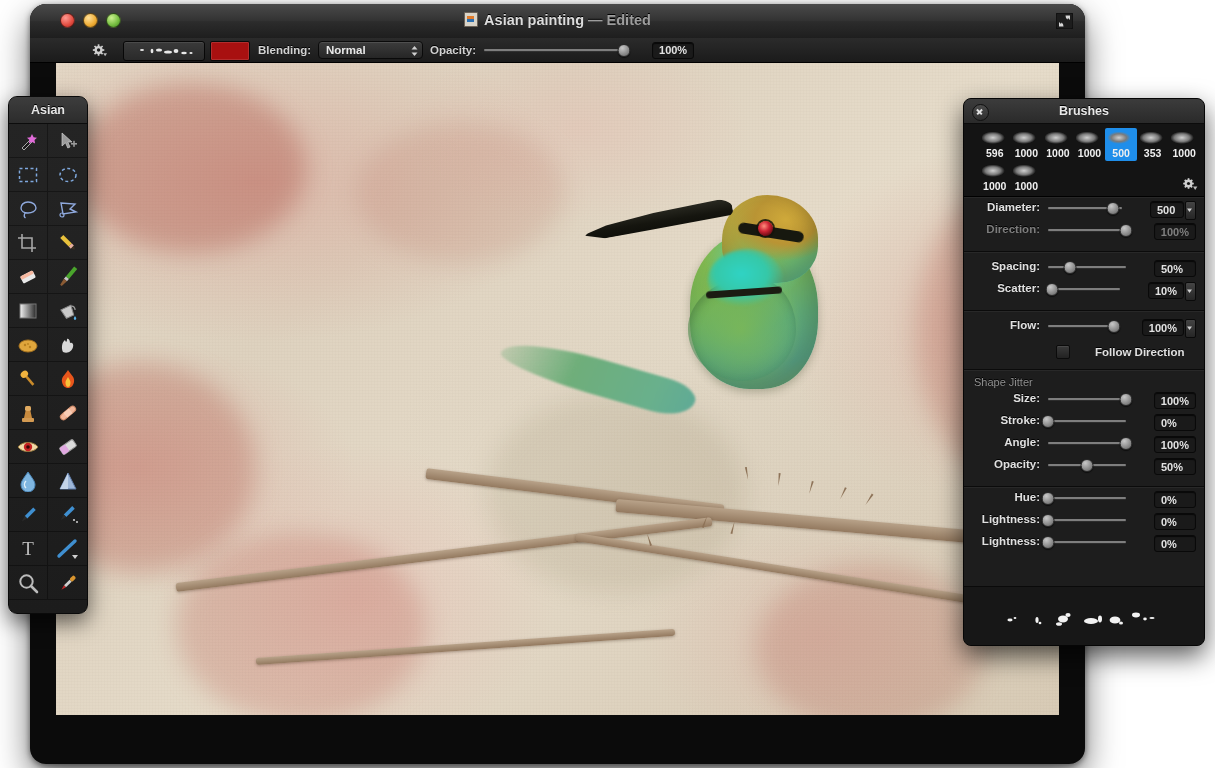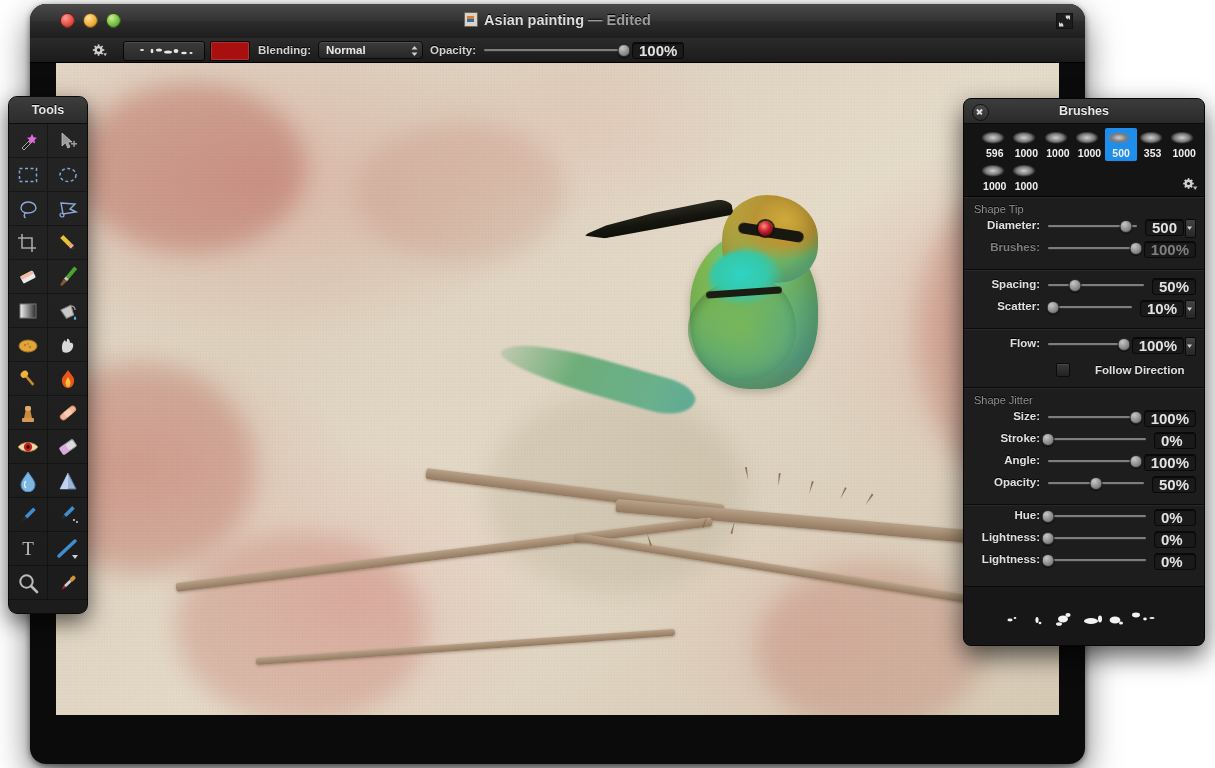--- a/index.html
+++ b/index.html
@@ -98,22 +98,22 @@
   .slider .knob {
     position: absolute; width: 11px; height: 11px; border-radius: 50%;
     background: radial-gradient(circle at 35% 28%, #c8c8c8, #8e8e8e 55%, #606060);
     border: 1px solid #2a2a2a; box-shadow: 0 1px 1px rgba(0,0,0,.6);
     transform: translateX(-50%);
   }
   .num-box {
     min-width: 38px; height: 17px; border-radius: 3px;
     background: #1a1a1a; border: 1px solid #090909;
     box-shadow: inset 0 1px 1px rgba(0,0,0,.7);
-    color: #e2e2e2; font-size: 15px; font-weight: bold;
-    display: flex; align-items: center; padding: 0 6px; box-sizing: border-box;
+    color: #e2e2e2; font-size: 11px; font-weight: bold;
+    display: flex; align-items: center; padding: 0 6px; box-sizing: border-box; margin-left: 20px;
   }
 
   
   .canvas-area {
     position: absolute; left: 26px; top: 59px;
     width: 1003px; height: 652px;
     background: #c9bba8; overflow: hidden;
   }
   .artwork { position: absolute; inset: 0; }
   .paper {
@@ -439,21 +439,21 @@
           <div class="beak"></div>
           <div class="eye-line"></div>
           <div class="collar"></div>
           <div class="eye"></div>
         </div>
       </div>
     </div>
   </div>
 
   <div class="tools-panel">
-    <div class="tools-title">Tools</div>
+    <div class="tools-title">Asian</div>
     <div class="tools-grid">
 
       <div class="tool-cell">
         <svg width="20" height="20" viewBox="0 0 20 20">
             <path d="M4 17 L13 8 L15 10 L6 19 Z" fill="#1c1c1c" stroke="#aaa" stroke-width="1"></path>
             <path d="M14 3 l1.6 3.2 3.4.5-2.5 2.4.6 3.4-3.1-1.6-3.1 1.6.6-3.4-2.5-2.4 3.4-.5z" fill="#e06bd8"></path>
           </svg>
       </div>
       <div class="tool-cell">
         <svg width="20" height="20" viewBox="0 0 20 20">
@@ -722,36 +722,35 @@
             <rect x="5.7" y="1.2" width="1.7" height="10.6" transform="rotate(45 6.5 6.5)"></rect>
             <rect x="1.2" y="5.7" width="10.6" height="1.7" transform="rotate(45 6.5 6.5)"></rect>
           </g>
           <circle cx="6.5" cy="6.5" r="1.6" fill="#141414"></circle>
           <path d="M11 9.5 l4.4 0 l-2.2 3.4 z" fill="#bbb"></path>
         </svg>
       </div>
     </div>
 
     <div class="section">
-      <div class="sec-head">Shape Tip</div>
       <div class="row">
         <span class="row-label">Diameter:</span>
         <div class="slider">
           <div class="track" style="width:100%"></div>
           <div class="knob" style="left:88%"></div>
         </div>
         <div class="num-box with-stepper">500</div>
         <div class="mini-stepper">
           <svg width="7" height="6" viewBox="0 0 7 6" style="position:absolute;left:0;top:5px">
               <path d="M3.5 5 L6 1.5 L1 1.5 Z" fill="#cfcfcf"></path>
             </svg>
         </div>
       </div>
       <div class="row">
-        <span class="row-label dim">Brushes:</span>
+        <span class="row-label dim">Direction:</span>
         <div class="slider">
           <div class="track" style="width:100%"></div>
           <div class="knob" style="left:100%"></div>
         </div>
         <div class="num-box dim">100%</div>
       </div>
     </div>
 
     <div class="section">
       <div class="row" style="margin-top:4px">

